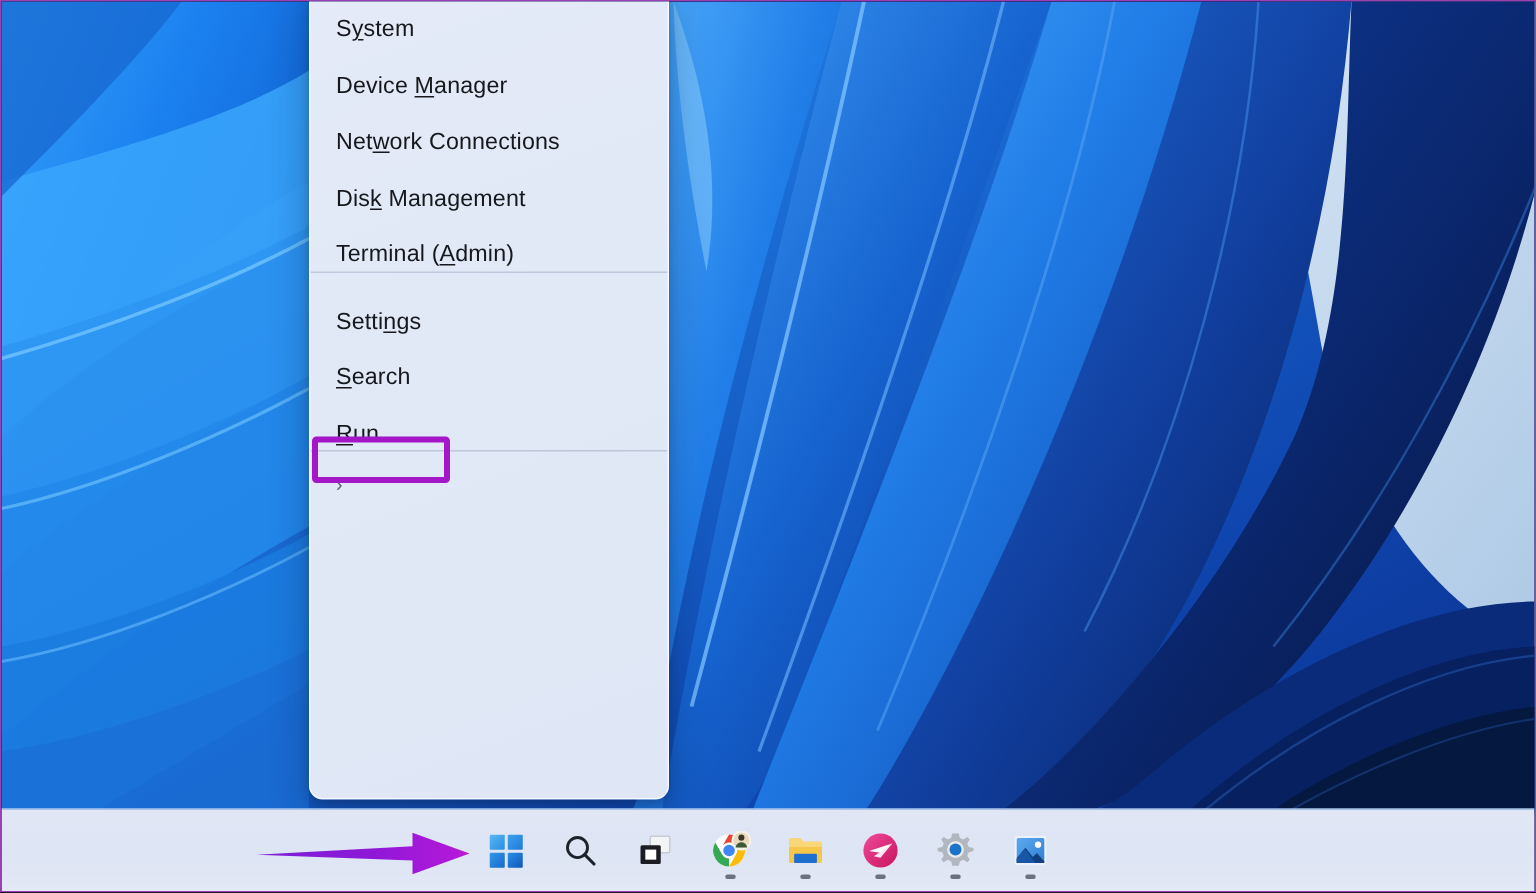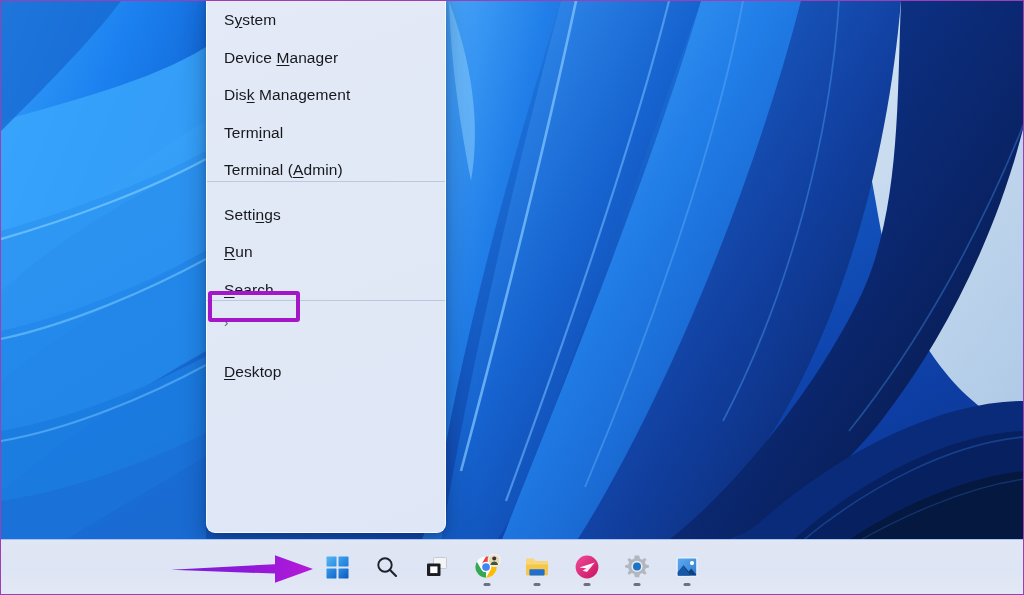--- a/index.html
+++ b/index.html
@@ -228,48 +228,45 @@
   <div id="winx-menu">
     <div class="menu-inner">
 
       <div class="menu-item">
         <span class="label">S<span class="acc">y</span>stem</span>
       </div>
       <div class="menu-item">
         <span class="label">Device <span class="acc">M</span>anager</span>
       </div>
       <div class="menu-item">
+        <span class="label">Net<span class="acc">w</span>ork Connections</span>
+      </div>
+      <div class="menu-item">
         <span class="label">Dis<span class="acc">k</span> Management</span>
       </div>
       <div class="menu-item">
-        <span class="label">Term<span class="acc">i</span>nal</span>
-      </div>
-      <div class="menu-item">
         <span class="label">Terminal (<span class="acc">A</span>dmin)</span>
       </div>
 
       <div class="menu-sep"></div>
 
       <div class="menu-item">
         <span class="label">Setti<span class="acc">n</span>gs</span>
       </div>
       <div class="menu-item">
+        <span class="label"><span class="acc">S</span>earch</span>
+      </div>
+      <div class="menu-item">
         <span class="label"><span class="acc">R</span>un</span>
       </div>
-      <div class="menu-item">
-        <span class="label"><span class="acc">S</span>earch</span>
-      </div>
 
       <div class="menu-sep"></div>
 
       <div class="menu-item">
         <span class="submenu-chevron">›</span>
-      </div>
-      <div class="menu-item">
-        <span class="label"><span class="acc">D</span>esktop</span>
       </div>
 
       <div class="annot-box"></div>
     </div>
   </div>
 
   <div id="taskbar">
     <div id="tray-center">
 
       <div class="tb-btn">

